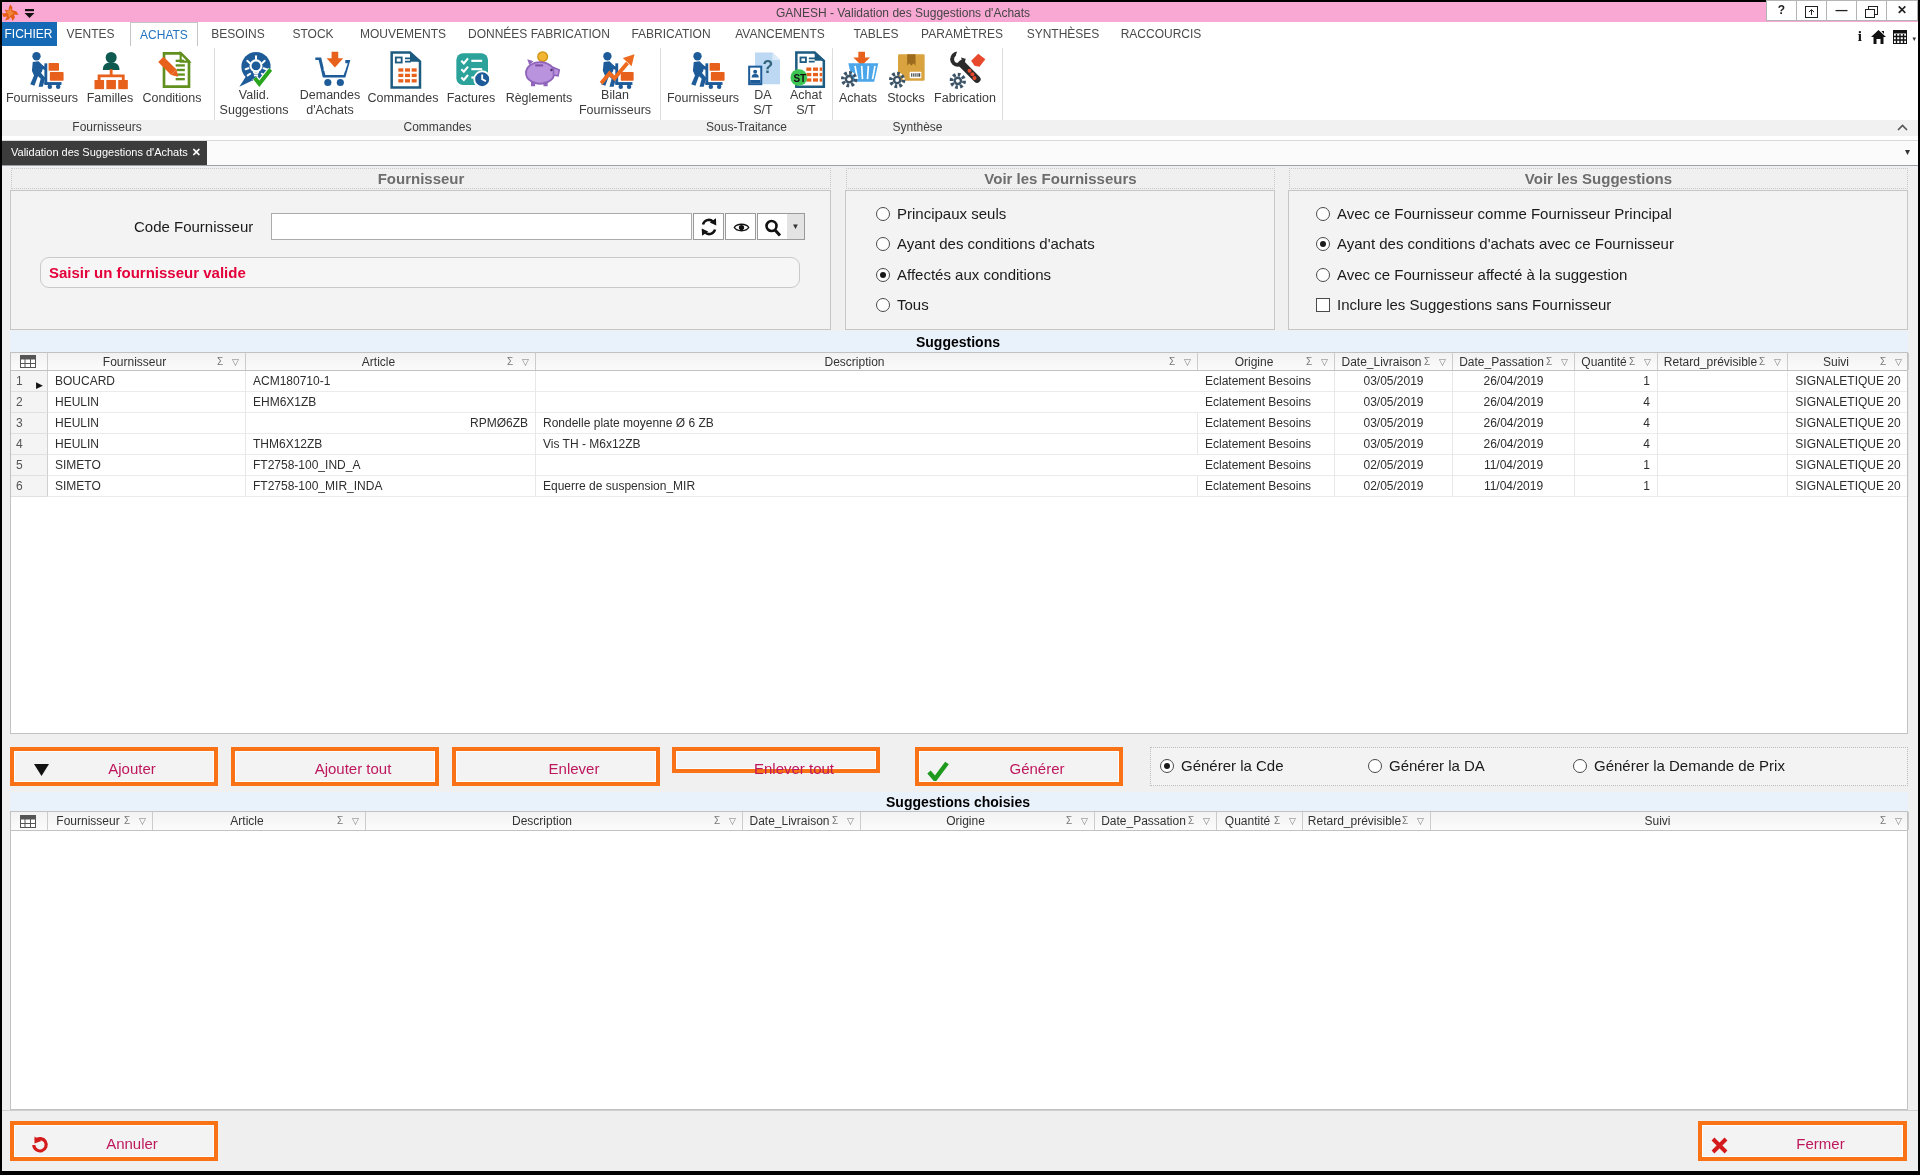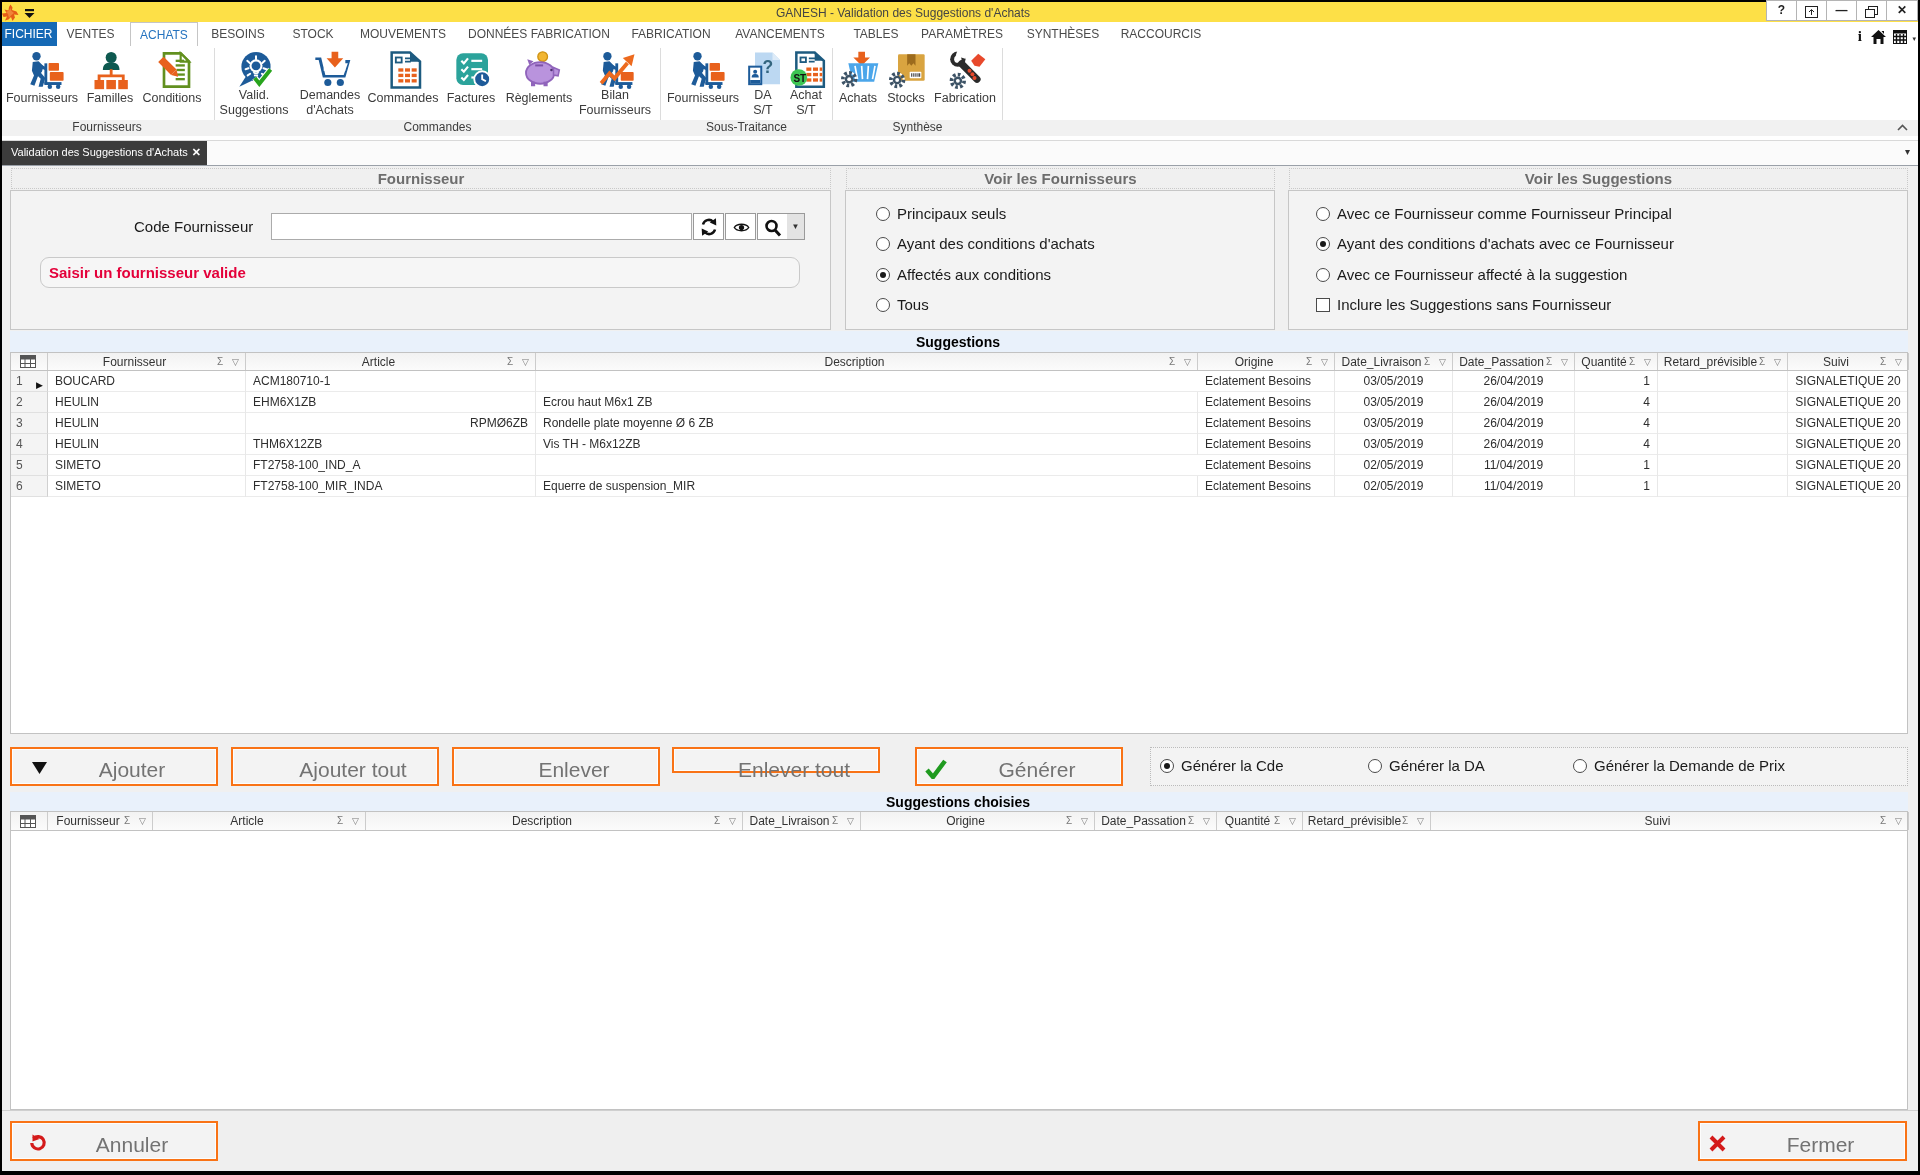--- a/index.html
+++ b/index.html
@@ -4,21 +4,21 @@
 <style>
 * { margin:0; padding:0; box-sizing:border-box; }
 html,body { width:1920px; height:1175px; overflow:hidden; }
 body { font-family:"Liberation Sans", sans-serif; background:#000; }
 #win { position:absolute; left:0; top:0; width:1920px; height:1175px; background:#f0f0f0; }
 #frameL { position:absolute; left:0; top:0; width:2px; height:1175px; background:#000; z-index:50; }
 #frameR { position:absolute; left:1918px; top:0; width:2px; height:1175px; background:#000; z-index:50; }
 .abs { position:absolute; }
 
 
-#titlebar { position:absolute; left:0; top:0; width:1920px; height:22px; background:#fde047; border-top:2px solid #000; }
+#titlebar { position:absolute; left:0; top:0; width:1920px; height:22px; background:#f9a8d4; border-top:2px solid #000; }
 #title { position:absolute; left:0; width:1806px; top:4px; text-align:center; font-size:12px; color:#444; }
 .winbtn { position:absolute; top:-2px; width:31px; height:21px; background:#fff; border:1px solid #b4b4b4; color:#222; text-align:center; line-height:19px; font-size:12px; font-weight:bold; z-index:5; }
 
 
 #rtabs { position:absolute; left:0; top:22px; width:1918px; height:24px; background:#fff; }
 .rtab { position:absolute; top:0; height:24px; line-height:24px; font-size:12px; color:#4a4a4a; text-align:center; white-space:nowrap; }
 #tab-fichier { left:0; width:57px; background:#1569b5; color:#fff; }
 #tab-achats { background:#fff; border:1px solid #c5c5c5; border-bottom:none; color:#2573bf; }
 
 
@@ -47,21 +47,21 @@
 .ghead { position:absolute; background:linear-gradient(#f2f2f2,#fbfbfb); border:1px solid #c2c2c2; }
 .hcell { position:absolute; top:0; height:100%; border-right:1px solid #cccccc; font-size:12px; color:#333; }
 .hlabel { position:absolute; top:2px; left:0; right:24px; text-align:center; }
 .sf { position:absolute; right:3px; top:3px; font-size:10px; color:#777; letter-spacing:3px;}
 .gbody { position:absolute; background:#fff; border:1px solid #c2c2c2; border-top:none; }
 .grow { position:absolute; left:0; width:100%; height:21px; border-bottom:1px solid #ebebeb; }
 .gc { position:absolute; top:0; height:21px; line-height:20px; font-size:12px; color:#2e2e2e; white-space:nowrap; overflow:hidden; border-right:1px solid #e8e8e8;}
 .gutter { position:absolute; left:0; top:0; width:37px; height:21px; background:#f4f4f4; border-right:1px solid #d0d0d0; border-bottom:1px solid #e0e0e0; font-size:12px; color:#555; padding-left:5px; line-height:20px;}
 
 
-.btn { position:absolute; background:#f3f3f3; border:2px solid #f97316; box-shadow:inset 0 0 0 1px #fdfdfd; font-size:21px; color:#737373; }
+.btn { position:absolute; background:#f3f3f3; border:4px solid #f97316; box-shadow:inset 0 0 0 1px #fdfdfd; font-size:15px; color:#be185d; }
 .btn .btxt { position:absolute; left:18px; width:100%; text-align:center; }
 
 #footer { position:absolute; left:0; top:1110px; width:1918px; height:61px; background:#efefef; border-top:1px solid #cfcfcf; }
 #blackbottom { position:absolute; left:0; top:1171px; width:1920px; height:4px; background:#000; }
 </style>
 </head>
 <body>
 <div id="win">
   <div id="frameL"></div>
     <div id="frameR"></div>
@@ -467,21 +467,20 @@
         <div class="gc" style="left:1324px;width:118px;text-align:center;padding:0 7px">03/05/2019</div>
         <div class="gc" style="left:1442px;width:122px;text-align:center;padding:0 7px">26/04/2019</div>
         <div class="gc" style="left:1564px;width:83px;text-align:right;padding:0 7px">1</div>
         <div class="gc" style="left:1647px;width:130px;text-align:left;padding:0 7px"></div>
         <div class="gc" style="left:1777px;width:121px;text-align:center;padding:0 7px">SIGNALETIQUE 20</div>
       </div>
       <div class="grow" style="top:21px">
         <div class="gutter">2</div>
         <div class="gc" style="left:37px;width:198px;text-align:left;padding:0 7px">HEULIN</div>
         <div class="gc" style="left:235px;width:290px;text-align:left;padding:0 7px">EHM6X1ZB</div>
-        <div class="gc" style="left:525px;width:662px;text-align:left;padding:0 7px">Ecrou haut M6x1 ZB</div>
         <div class="gc" style="left:1187px;width:137px;text-align:left;padding:0 7px">Eclatement Besoins</div>
         <div class="gc" style="left:1324px;width:118px;text-align:center;padding:0 7px">03/05/2019</div>
         <div class="gc" style="left:1442px;width:122px;text-align:center;padding:0 7px">26/04/2019</div>
         <div class="gc" style="left:1564px;width:83px;text-align:right;padding:0 7px">4</div>
         <div class="gc" style="left:1647px;width:130px;text-align:left;padding:0 7px"></div>
         <div class="gc" style="left:1777px;width:121px;text-align:center;padding:0 7px">SIGNALETIQUE 20</div>
       </div>
       <div class="grow" style="top:42px">
         <div class="gutter">3</div>
         <div class="gc" style="left:37px;width:198px;text-align:left;padding:0 7px">HEULIN</div>

